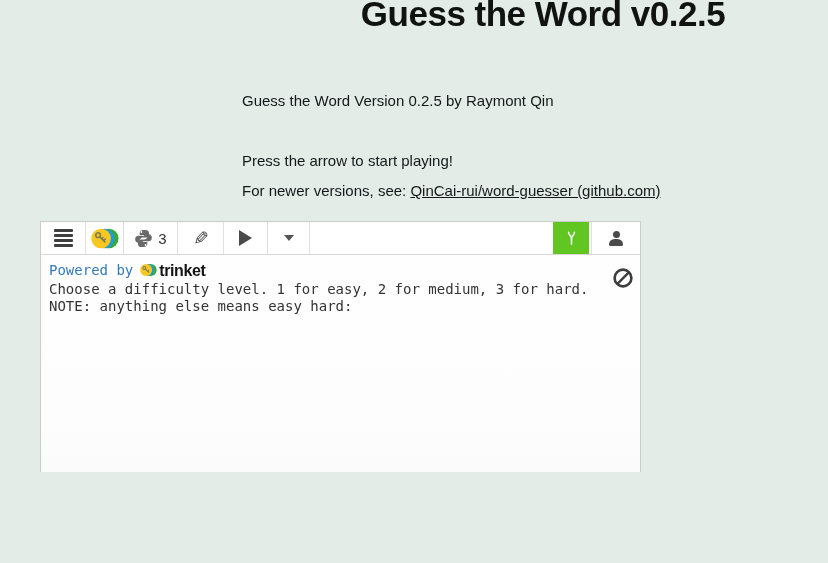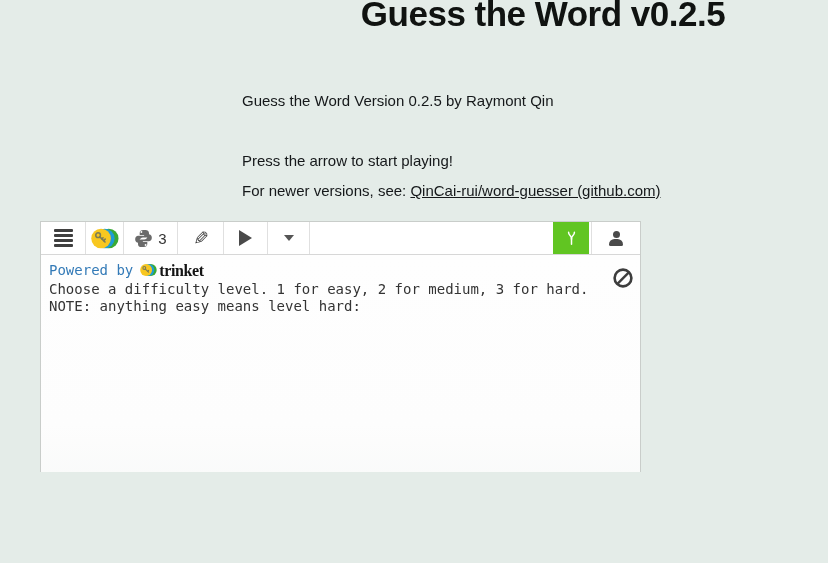--- a/index.html
+++ b/index.html
@@ -59,21 +59,21 @@
   .user-icon .head{position:absolute;left:4.5px;top:0;width:7px;height:7px;border-radius:50%;background:#4a4a4a;}
   .user-icon .body{position:absolute;left:1px;bottom:0;width:14px;height:7px;border-radius:7px 7px 2px 2px;background:#4a4a4a;}
 
   
   .console{position:relative;flex:1;padding:7px 8px 0 8px;
     background:linear-gradient(#fefefe 0%,#fdfdfd 55%,#f4f6f5 100%);
     font-family:"DejaVu Sans Mono","Liberation Mono",monospace;font-size:14px;color:#343434;cursor:text;}
   .powered-row{display:flex;align-items:flex-start;height:18px;margin-bottom:1px;}
   .powered-by{color:var(--powered-by-blue);}
   .brand-logo{margin:0 2px 0 7px;display:inline-flex;}
-  .brand-name{font-family:Liberation Serif, serif;font-weight:bold;
+  .brand-name{font-family:Liberation Sans, sans-serif;font-weight:bold;
     font-size:16px;color:#141414;letter-spacing:-.4px;}
   .out-line{line-height:16.5px;white-space:pre;}
   .stop-btn{position:absolute;top:12px;right:6px;width:22px;height:22px;background:none;border:none;
     padding:0;cursor:pointer;display:flex;}
 
   
   .edge-sliver{position:absolute;left:0;top:543px;width:3px;height:19px;background:#3d84ae;}
 </style>
 </head>
 <body>
@@ -169,21 +169,21 @@
             <g stroke="#7c7c55" stroke-width="2" fill="none" stroke-linecap="round">
               <circle cx="7.6" cy="9.4" r="2.5"></circle>
               <path d="M9.5 11.3 L15 16.7"></path>
               <path d="M13.6 15.3 l1.6-1.6"></path>
             </g>
           </svg>
         </span>
         <a class="brand-name">trinket</a>
       </div>
       <div class="out-line">Choose a difficulty level. 1 for easy, 2 for medium, 3 for hard.</div>
-      <div class="out-line">NOTE: anything easy means level hard:</div>
+      <div class="out-line">NOTE: anything else means easy hard:</div>
 
       <button class="stop-btn">
         <svg width="22" height="22" viewBox="0 0 22 22">
           <circle cx="11" cy="11" r="8.4" fill="none" stroke="#3d3d3d" stroke-width="2.6"></circle>
           <line x1="16.6" y1="5.6" x2="5.4" y2="16.8" stroke="#3d3d3d" stroke-width="2.4"></line>
         </svg>
       </button>
     </div>
 
   </div>

